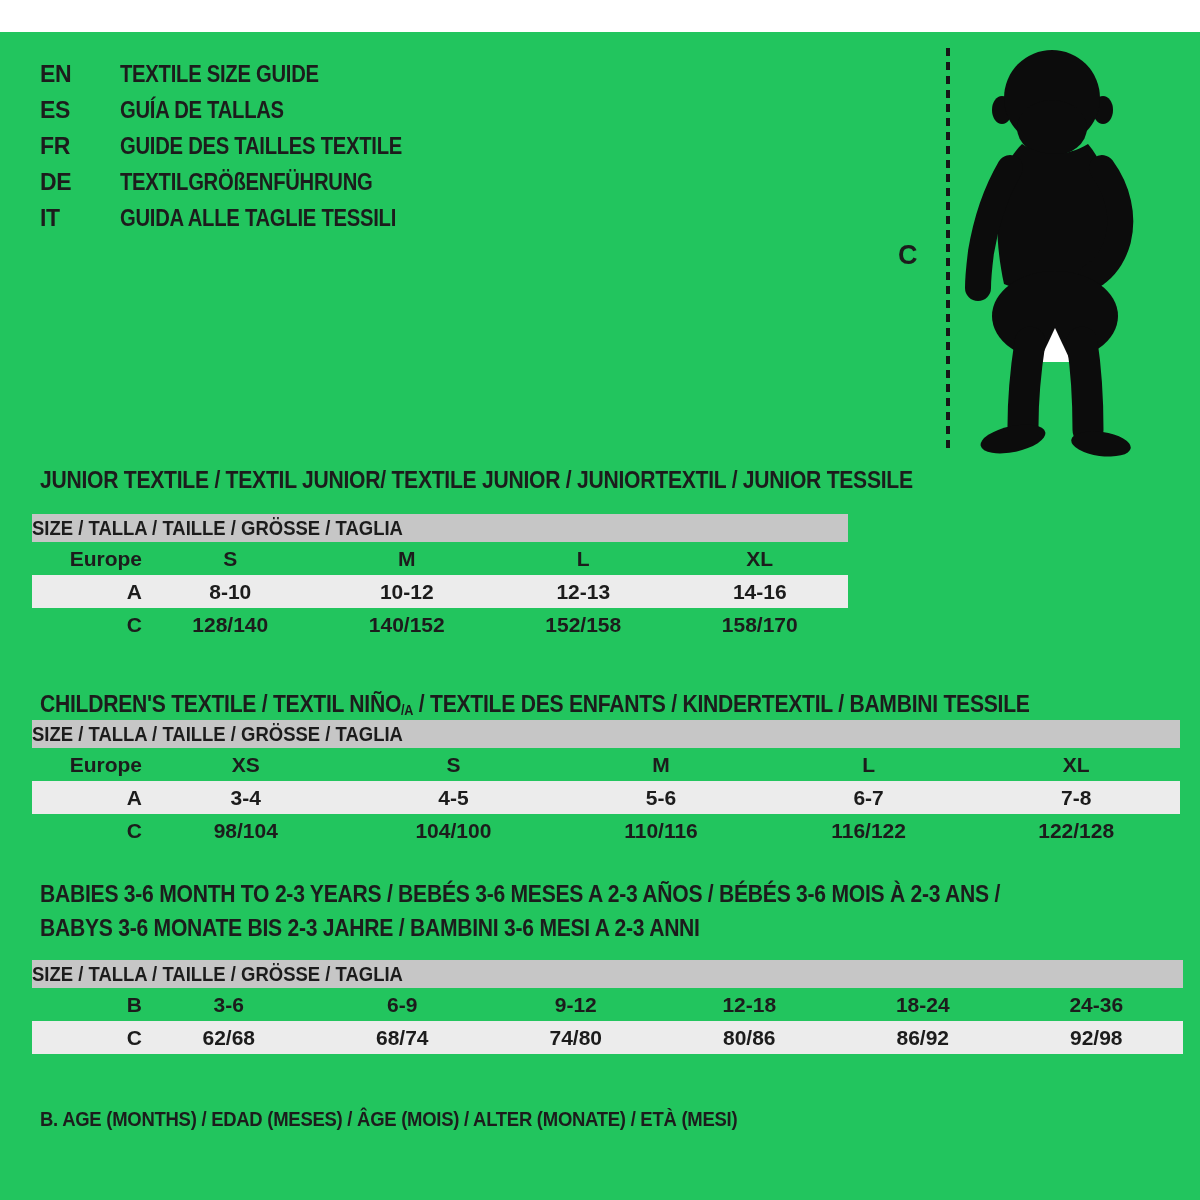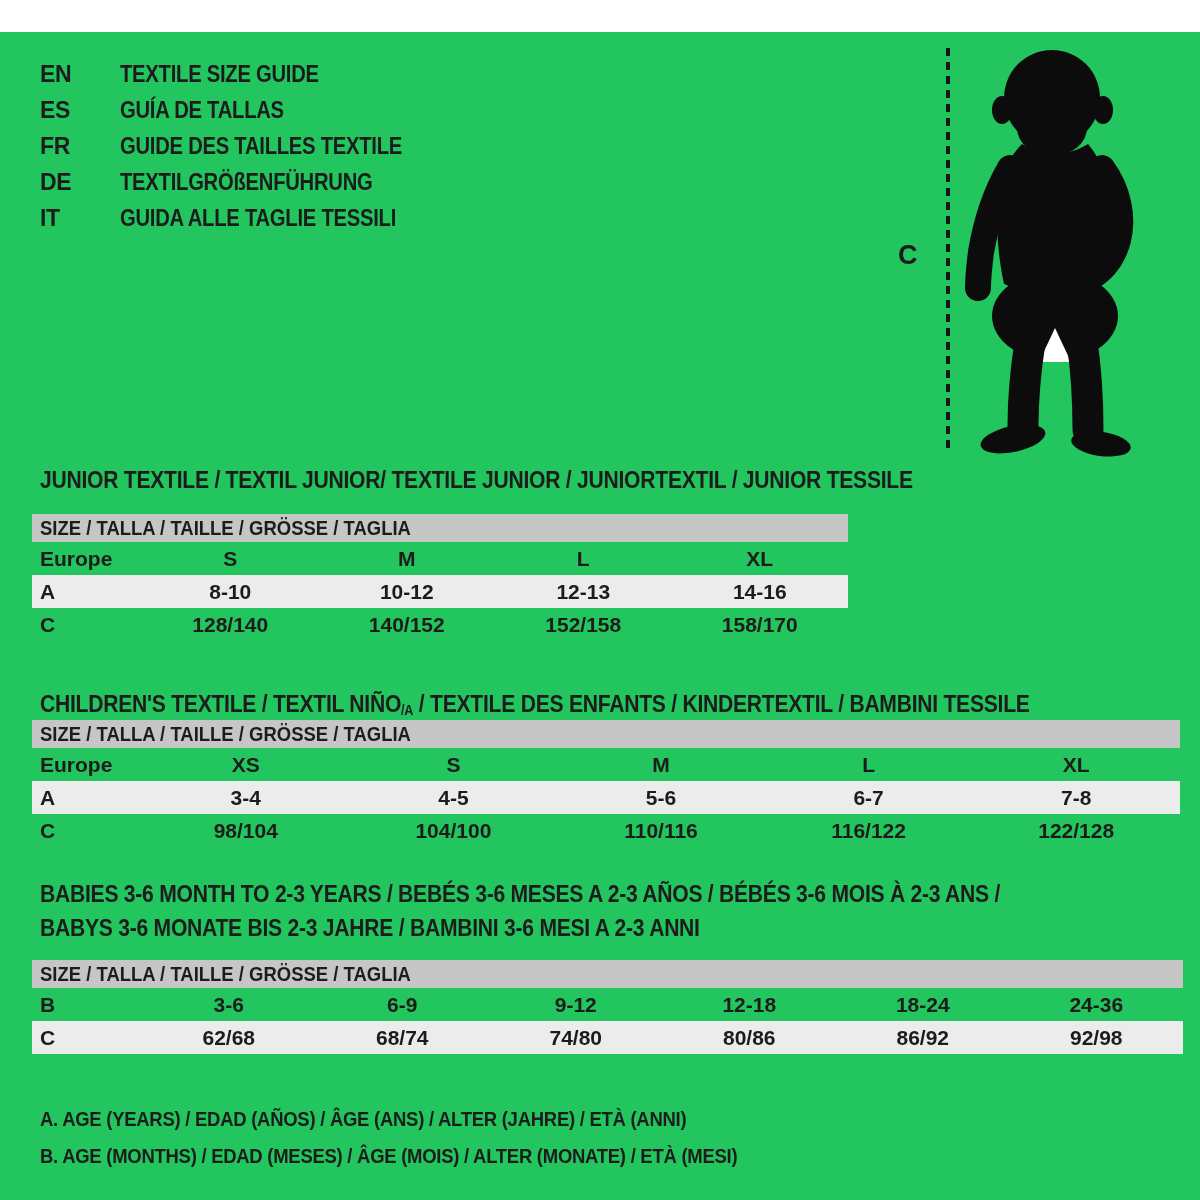--- a/index.html
+++ b/index.html
@@ -29,25 +29,25 @@
   .silhouette{position:absolute;left:82px;top:12px;}
 
   
   .sec-title{position:absolute;left:40px;font-size:24px;letter-spacing:-.3px;white-space:nowrap;}
   .subsm{font-size:.6em;position:relative;top:3px;}
 
   
   .tbl{position:absolute;left:32px;}
   .band{
     height:28px;background:#c6c6c6;display:flex;align-items:center;
-    padding-left:8px;box-sizing:border-box;font-size:21px;
+    box-sizing:border-box;font-size:21px;
   }
   .trow{display:flex;align-items:center;height:33px;font-size:21px;}
   .trow.shade{background:#ececec;}
-  .rlabel{width:110px;flex:0 0 110px;padding-left:8px;box-sizing:border-box;text-align:left;}
+  .rlabel{width:110px;flex:0 0 110px;padding-left:8px;box-sizing:border-box;text-align:right;}
   .cell{flex:1 1 0;text-align:center;}
 
   
   .legend{position:absolute;left:40px;top:1068px;}
   .legend-row{height:37px;display:flex;align-items:center;font-size:21px;letter-spacing:-.3px;}
 </style>
 </head>
 <body>
 
 <div class="canvas">
@@ -194,20 +194,17 @@
       <span class="cell">68/74</span>
       <span class="cell">74/80</span>
       <span class="cell">80/86</span>
       <span class="cell">86/92</span>
       <span class="cell">92/98</span>
     </div>
   </div>
 
   <div class="legend">
     <div class="legend-row">
-      <span class="cond">A. AGE (YEARS) / EDAD (AÑOS) / ÂGE (ANS) / ALTER (JAHRE) / ETÀ (ANNI)</span>
-    </div>
-    <div class="legend-row">
       <span class="cond">B. AGE (MONTHS) / EDAD (MESES) / ÂGE (MOIS) / ALTER (MONATE) / ETÀ (MESI)</span>
     </div>
   </div>
 
 </div>
 
 </body></html>

